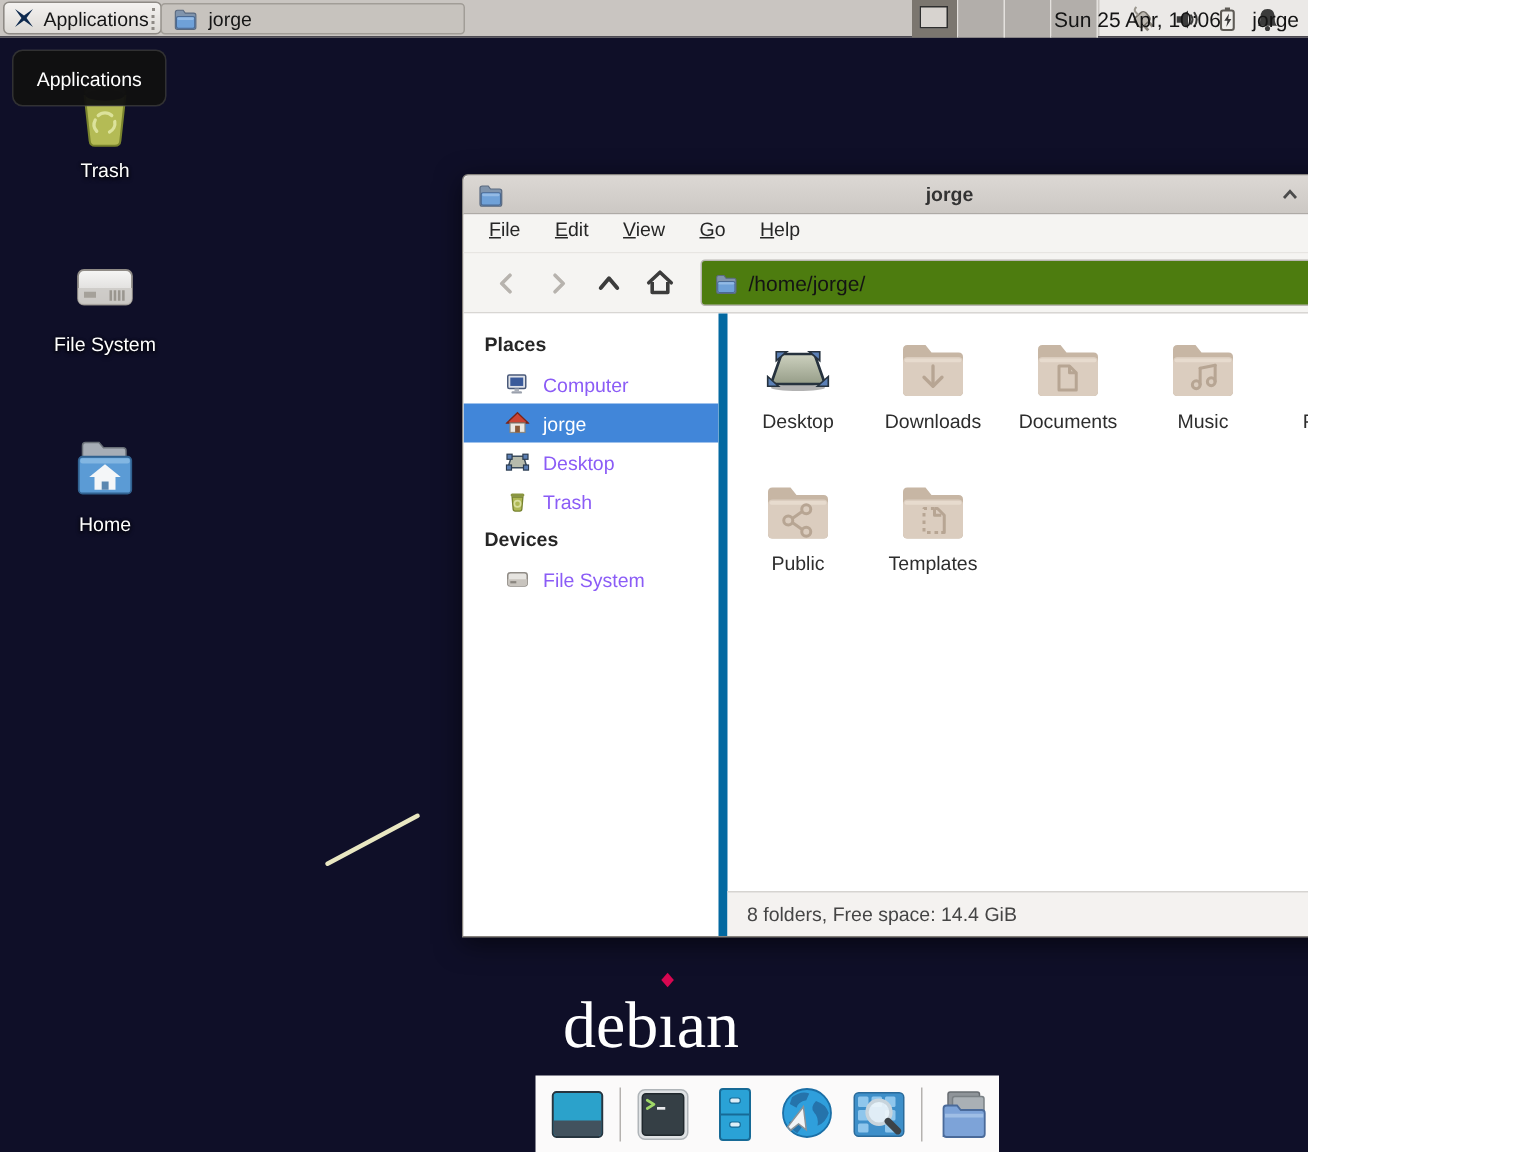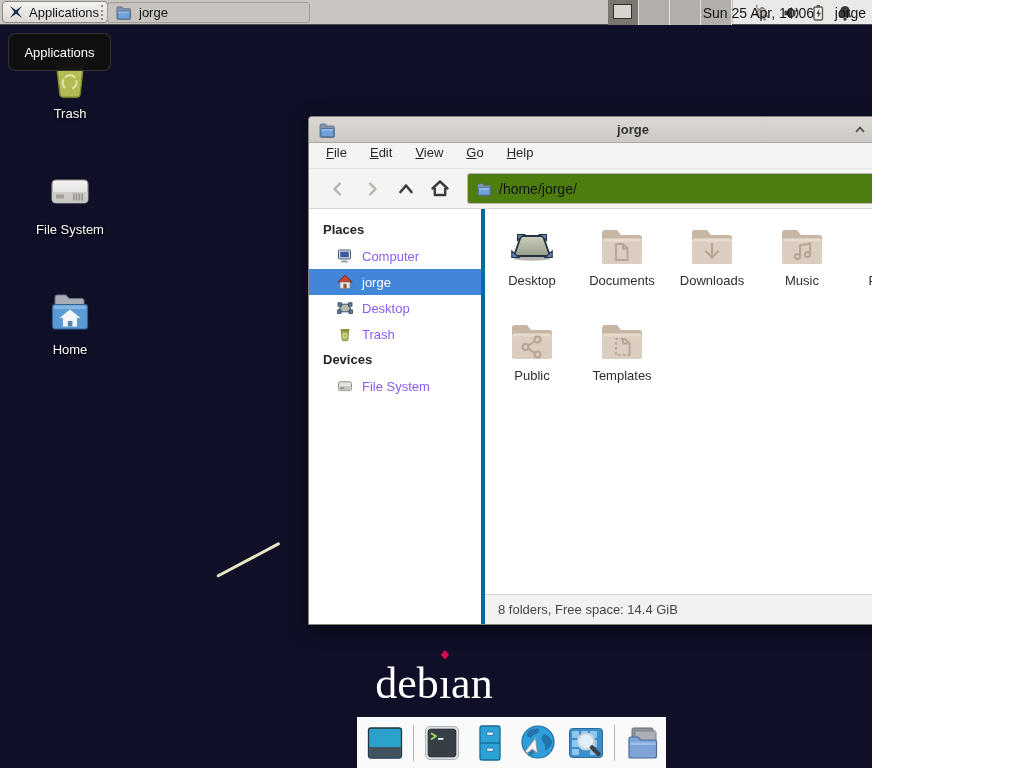--- a/index.html
+++ b/index.html
@@ -55,21 +55,21 @@
              font-size:13px; color:#262626; border-bottom:1px solid #e7e5e2; }
   .menu-item { padding:2px 3px; }
 
   .toolbar { height:40px; flex:0 0 40px; background:#f5f4f2; border-bottom:1px solid #d8d6d3; display:flex; align-items:center; padding:0 12px; }
   .nav-btn { width:34px; height:30px; display:flex; align-items:center; justify-content:center; border-radius:3px; }
   .pathbar { flex:1; height:31px; margin-left:10px; background:#4d7c0f; border:1px solid #b9b6b2; border-radius:3px;
              display:flex; align-items:center; padding:0 8px; gap:7px; }
   .path-text { flex:1; font-size:14px; color:#141414; }
 
   .win-body { flex:1; display:flex; min-height:0; }
-  .sidebar { width:176px; flex:0 0 176px; background:#fff; border-right:4px solid #0369a1; padding-top:8px; overflow:hidden; }
+  .sidebar { width:176px; flex:0 0 176px; background:#fff; border-right:6px solid #0369a1; padding-top:8px; overflow:hidden; }
   .side-header { padding:5px 0 6px 14px; font-size:13px; font-weight:bold; color:#262626; }
   .side-item { height:26px; display:flex; align-items:center; gap:9px; padding-left:28px; font-size:13px; color:#8b5cf6; }
   .side-item.selected { background:#4186d9; color:#fff; }
   .side-item svg { flex:0 0 16px; }
 
   .main-col { flex:1; display:flex; flex-direction:column; min-width:0; }
   .files { flex:1; padding:14px 0 0 2px; display:grid; grid-template-columns:repeat(5,90px); grid-auto-rows:95px; align-content:start; }
   .file-item { width:90px; display:flex; flex-direction:column; align-items:center; }
   .file-label { margin-top:2px; font-size:13px; color:#2d2d2d; }
   .statusbar { height:30px; flex:0 0 30px; background:#f4f2f0; border-top:1px solid #d6d4d1; display:flex; align-items:center;
@@ -364,39 +364,39 @@
               </g>
             </svg>
             <div class="file-label">Desktop</div>
           </div>
 
           <div class="file-item">
             <svg width="48" height="48" viewBox="0 0 48 48">
               <path d="M4 41 V10 q0-3 3-3 h12 l4 5 h18 q3 0 3 3 v23 q0 3-3 3 H7 q-3 0-3-3 Z" fill="#c7b6a4"></path>
               <rect x="4" y="15" width="40" height="26" rx="3" fill="#dbcdbf"></rect>
               <rect x="5" y="16" width="38" height="2.5" rx="1.2" fill="#e7dbce"></rect>
+              <g fill="none" stroke="#b7a593" stroke-width="2.2" stroke-linecap="round" stroke-linejoin="round">
+                <line x1="24" y1="21" x2="24" y2="34"></line>
+                  <polyline points="18,28.5 24,34.5 30,28.5"></polyline>
+              </g>
+            </svg>
+            <div class="file-label">Downloads</div>
+          </div>
+
+          <div class="file-item">
+            <svg width="48" height="48" viewBox="0 0 48 48">
+              <path d="M4 41 V10 q0-3 3-3 h12 l4 5 h18 q3 0 3 3 v23 q0 3-3 3 H7 q-3 0-3-3 Z" fill="#c7b6a4"></path>
+              <rect x="4" y="15" width="40" height="26" rx="3" fill="#dbcdbf"></rect>
+              <rect x="5" y="16" width="38" height="2.5" rx="1.2" fill="#e7dbce"></rect>
               <g fill="none" stroke="#b7a593" stroke-width="2" stroke-linejoin="round">
                 <path d="M18 21 h7 l4.5 4.5 V37 H18 Z"></path>
                   <path d="M25 21 v4.5 h4.5"></path>
               </g>
             </svg>
             <div class="file-label">Documents</div>
-          </div>
-
-          <div class="file-item">
-            <svg width="48" height="48" viewBox="0 0 48 48">
-              <path d="M4 41 V10 q0-3 3-3 h12 l4 5 h18 q3 0 3 3 v23 q0 3-3 3 H7 q-3 0-3-3 Z" fill="#c7b6a4"></path>
-              <rect x="4" y="15" width="40" height="26" rx="3" fill="#dbcdbf"></rect>
-              <rect x="5" y="16" width="38" height="2.5" rx="1.2" fill="#e7dbce"></rect>
-              <g fill="none" stroke="#b7a593" stroke-width="2.2" stroke-linecap="round" stroke-linejoin="round">
-                <line x1="24" y1="21" x2="24" y2="34"></line>
-                  <polyline points="18,28.5 24,34.5 30,28.5"></polyline>
-              </g>
-            </svg>
-            <div class="file-label">Downloads</div>
           </div>
 
           <div class="file-item">
             <svg width="48" height="48" viewBox="0 0 48 48">
               <path d="M4 41 V10 q0-3 3-3 h12 l4 5 h18 q3 0 3 3 v23 q0 3-3 3 H7 q-3 0-3-3 Z" fill="#c7b6a4"></path>
               <rect x="4" y="15" width="40" height="26" rx="3" fill="#dbcdbf"></rect>
               <rect x="5" y="16" width="38" height="2.5" rx="1.2" fill="#e7dbce"></rect>
               <g fill="none" stroke="#b7a593" stroke-width="2" stroke-linecap="round">
                 <circle cx="19.5" cy="33.5" r="2.6"></circle>
                   <circle cx="29.5" cy="31.5" r="2.6"></circle>

